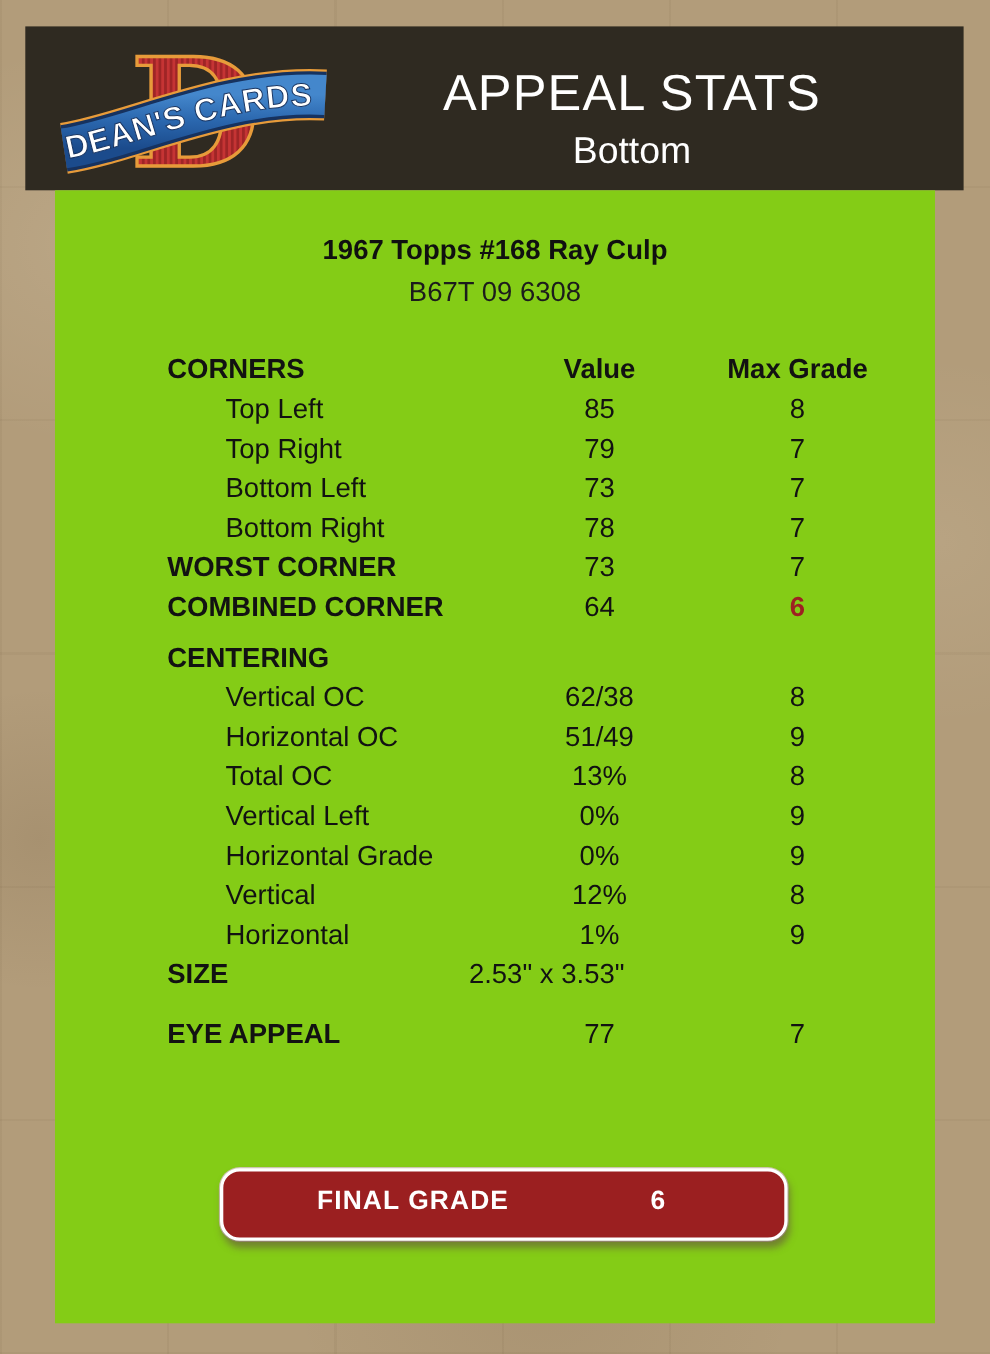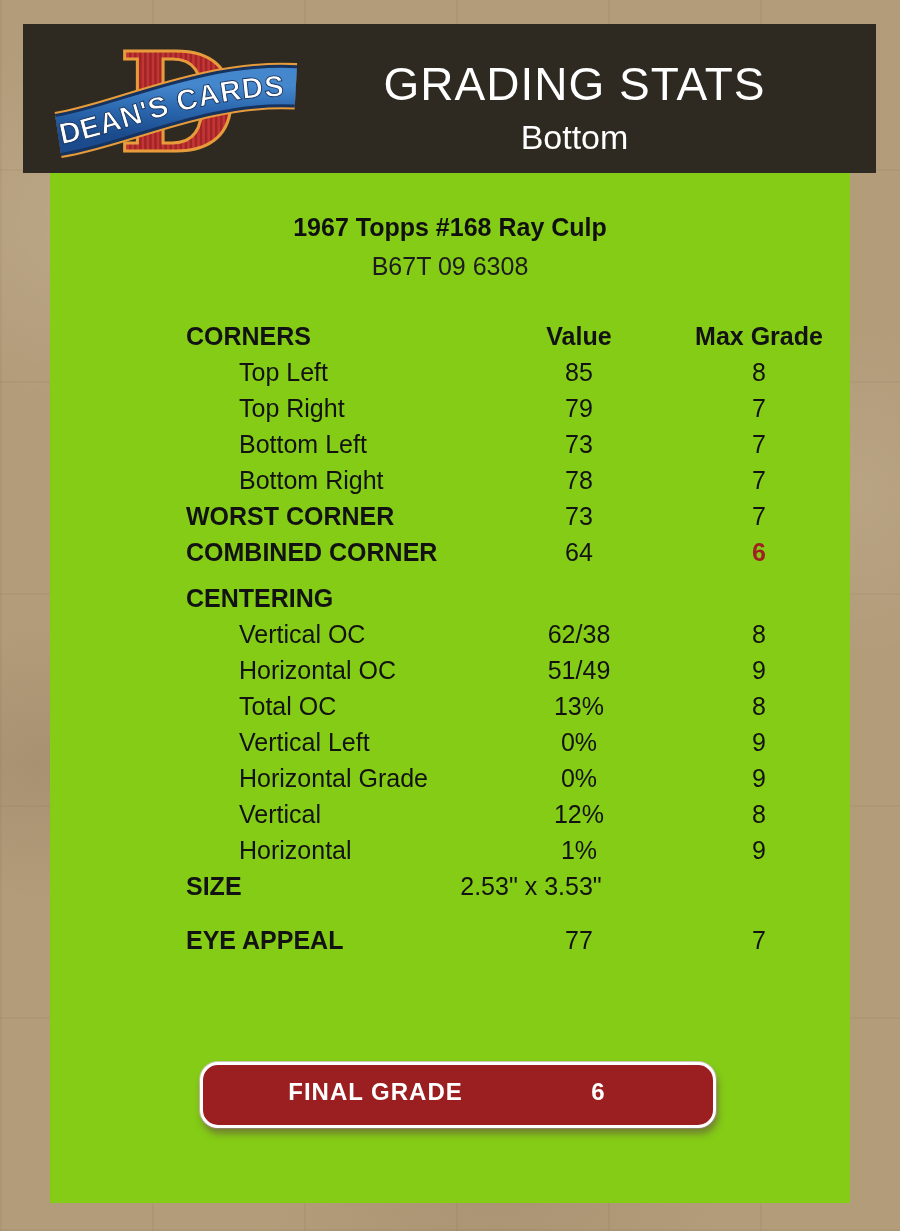--- a/index.html
+++ b/index.html
@@ -24,21 +24,21 @@
   .header-title { font-size:46px; letter-spacing:1px; line-height:1.05; }
   .header-subtitle { font-size:34px; margin-top:10px; }
 
   .panel {
     position:absolute; left:50px; top:173px; width:800px; height:1030px;
     background:#84cc16;
   }
   .card-title { position:absolute; top:40px; left:0; width:100%; text-align:center; font-size:25px; font-weight:bold; color:#101010; }
   .card-code  { position:absolute; top:79px; left:0; width:100%; text-align:center; font-size:25px; color:#1c1c1c; }
 
-  .stats-table { position:absolute; top:145px; left:0; width:100%;margin-left:34px; }
+  .stats-table { position:absolute; top:145px; left:0; width:100%; }
   .row { position:relative; height:36px; line-height:36px; font-size:25px; color:#121212; }
   .row.gap-sm { margin-top:10px; }
   .row.gap-lg { margin-top:18px; }
   .c-label { position:absolute; left:102px; white-space:nowrap; }
   .indent .c-label { left:155px; }
   .c-value { position:absolute; left:350px; width:290px; text-align:center; white-space:nowrap; }
   .c-max   { position:absolute; left:590px; width:170px; text-align:center; white-space:nowrap; }
   .head .c-label, .head .c-value, .head .c-max { font-weight:bold; }
   .strong .c-label { font-weight:bold; }
   .red { color:#9e2122; font-weight:bold; }
@@ -72,21 +72,21 @@
     <text x="128" y="119" text-anchor="middle" font-family="'DejaVu Serif', serif" font-weight="bold" font-size="135" fill="url(#dstripes)" stroke="#e79b3a" stroke-width="3">D</text>
     <path d="M 10,103 C 70,94 155,50 245,55" fill="none" stroke="#e79b3a" stroke-width="46"></path>
     <path d="M 10,103 C 70,94 155,50 245,55" fill="none" stroke="#16325f" stroke-width="42"></path>
     <path d="M 10,103 C 70,94 155,50 245,55" fill="none" stroke="url(#ribbonGrad)" stroke-width="36"></path>
     <path id="ribbonPath" d="M 8,113 C 70,104 155,61 247,65" fill="none"></path>
     <text font-size="29" font-weight="bold" font-style="normal" fill="#ffffff" stroke="#16325f" stroke-width="0.9" font-family="'Liberation Sans', sans-serif" letter-spacing="0.5">
       <textPath href="#ribbonPath" startOffset="6">DEAN'S CARDS</textPath>
     </text>
   </svg>
   <div class="header-titles">
-    <div class="header-title">GRADING STATS</div>
+    <div class="header-title">APPEAL STATS</div>
     <div class="header-subtitle">Bottom</div>
   </div>
 </div>
 
 <div class="panel">
   <div class="card-title">1967 Topps #168 Ray Culp</div>
   <div class="card-code">B67T 09 6308</div>
 
   <div class="stats-table">
 

